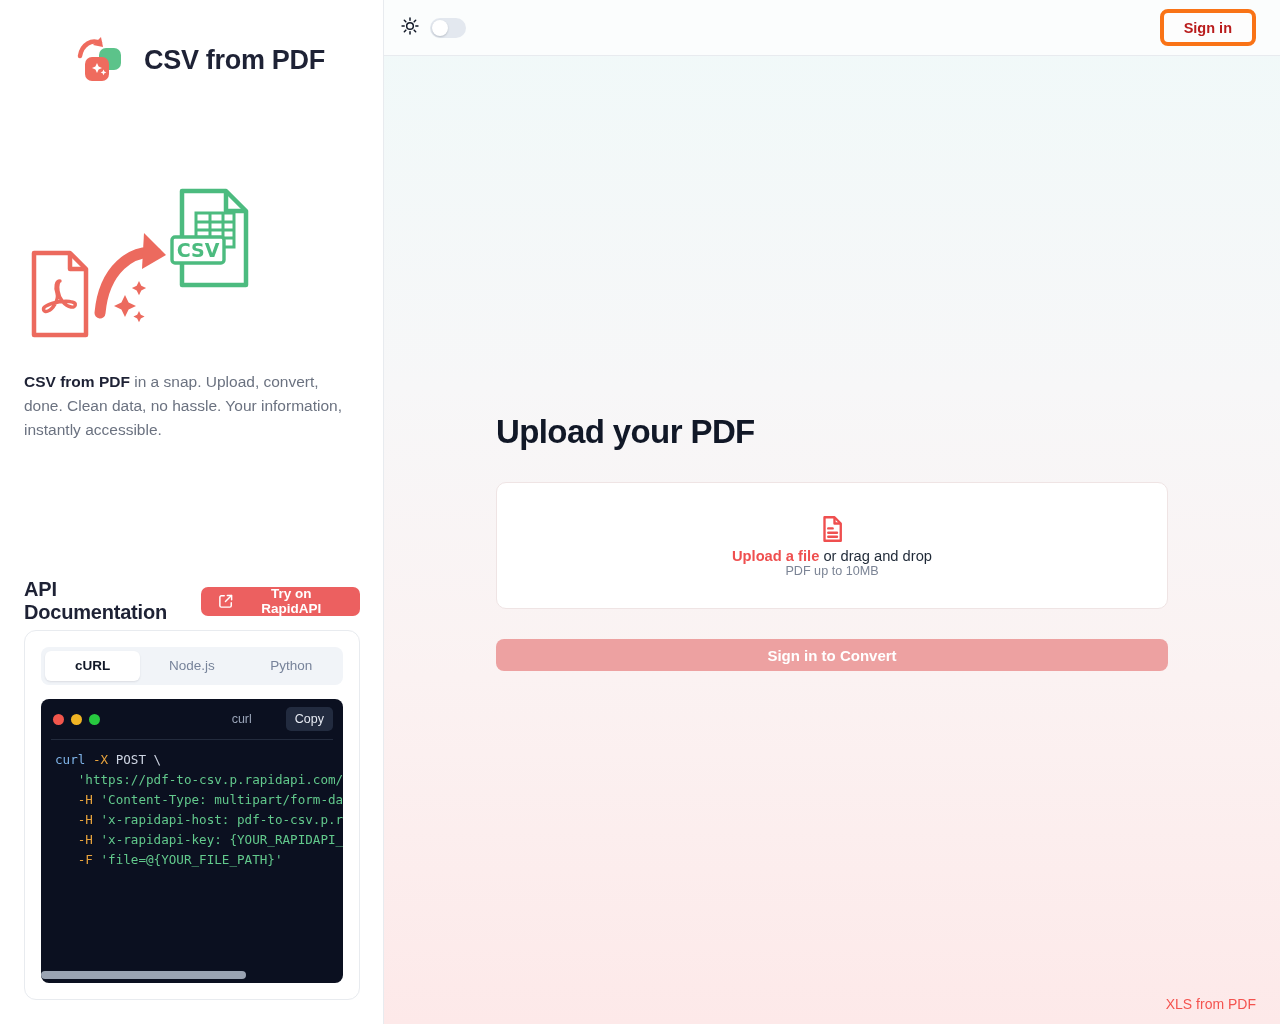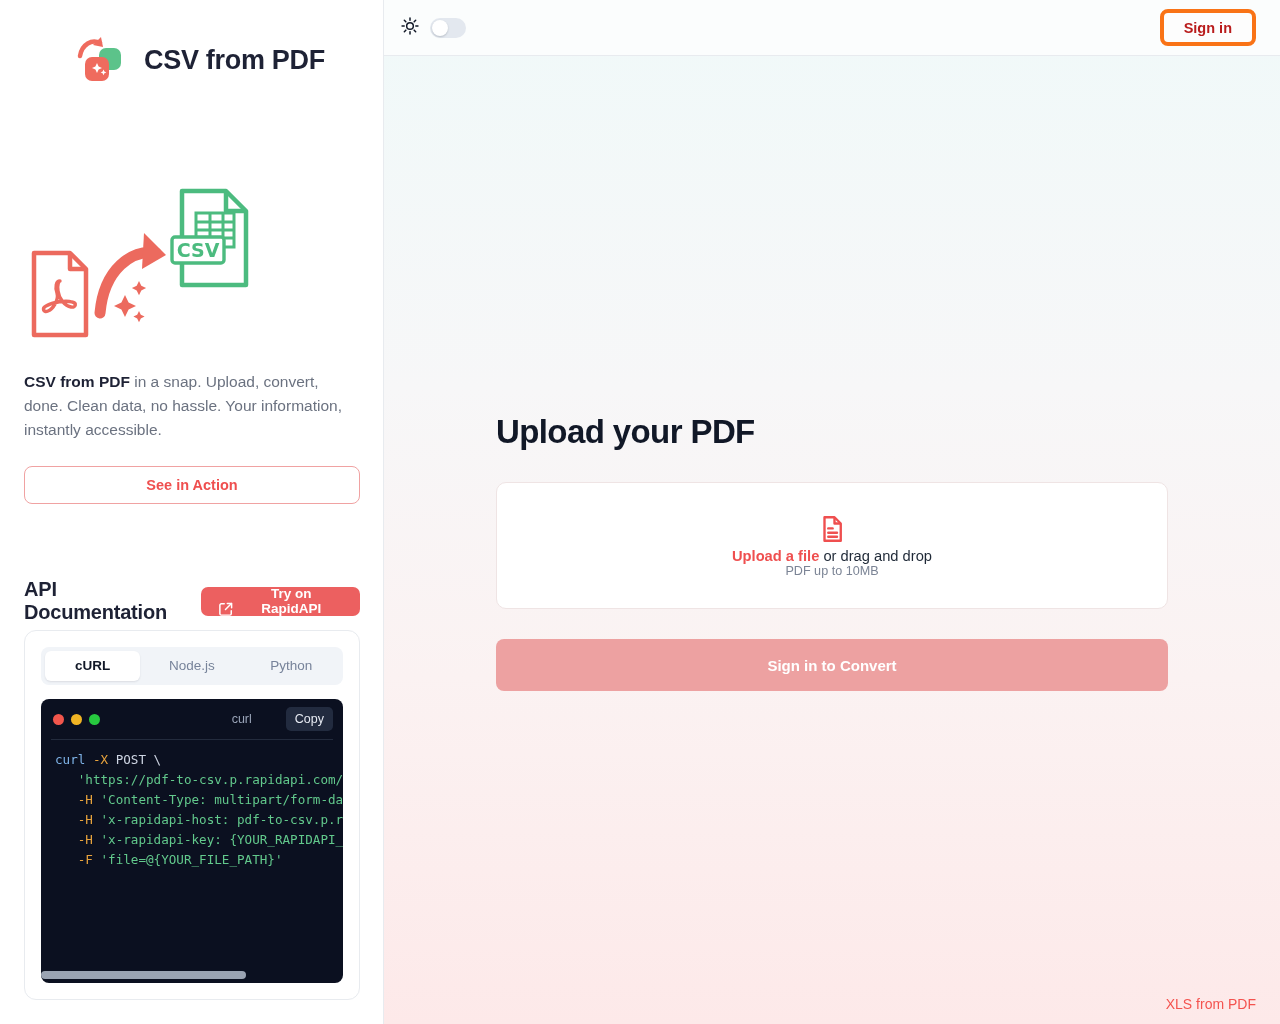--- a/index.html
+++ b/index.html
@@ -54,21 +54,21 @@
     cursor: pointer;
   }
 
   .api-head {
     position: absolute; left: 24px; top: 578px;
     width: 336px;
     display: flex; align-items: center; justify-content: space-between;
   }
   .api-title { font-size: 20px; font-weight: 700; color: #1e2235; letter-spacing: -0.2px; }
   .btn-rapid {
-    display: inline-flex; align-items: flex-end; gap: 8px;
+    display: inline-flex; align-items: center; gap: 8px;
     height: 29px; padding: 0 18px;
     background: #ec6060; border: none; border-radius: 7px;
     color: #ffffff; font-size: 13.5px; font-weight: 700;
     font-family: "Liberation Sans", sans-serif;
     cursor: pointer;
   }
   .btn-rapid svg { display: block; }
 
   .code-card {
     position: absolute; left: 24px; top: 630px;
@@ -181,21 +181,21 @@
     border: 1px solid #efe4e4;
     display: flex; flex-direction: column;
     align-items: center; justify-content: center; 
     cursor: pointer;
   }
   .dz-line { font-size: 14.7px; color: #1f2937; }
   .dz-link { color: #ef4f4f; font-weight: 700; }
   .dz-sub { font-size: 12.6px; color: #7b8495; text-align: right; }
   .btn-convert {
     position: absolute; left: 112px; top: 583px;
-    width: 672px; height: 52px;
+    width: 672px; height: 32px;
     background: #eda1a1; border: none; border-radius: 8px;
     color: #ffffff; font-size: 15px; font-weight: 600;
     cursor: not-allowed;
     font-family: "Liberation Sans", sans-serif;
   }
   .footer-link {
     position: absolute; right: 24px; bottom: 12px;
     font-size: 14px; color: #f4534f; cursor: pointer;
   }
 </style>
@@ -244,21 +244,20 @@
         <line x1="199" y1="40" x2="199" y2="74" stroke="#4cbb7f" stroke-width="3"></line>
         <rect x="148" y="64" width="52" height="26" rx="3" fill="#ffffff" stroke="#4cbb7f" stroke-width="3.4"></rect>
         <text x="174" y="84" font-family="DejaVu Sans, sans-serif" font-size="19" font-weight="700" fill="#4cbb7f" text-anchor="middle">CSV</text>
       </svg>
     </div>
 
     <p class="blurb">
       <b>CSV from PDF</b><span> in a snap. Upload, convert, done. Clean data, no hassle. Your information, instantly accessible.</span>
     </p>
 
-    <button class="btn-outline">See in Action</button>
 
     <div class="api-head">
       <span class="api-title">API Documentation</span>
       <button class="btn-rapid">
         <span>
           <svg viewBox="0 0 16 16" width="14" height="14">
             <path d="M6 2 H2.6 A1.6 1.6 0 0 0 1 3.6 V13.4 A1.6 1.6 0 0 0 2.6 15 H12.4 A1.6 1.6 0 0 0 14 13.4 V10" fill="none" stroke="#ffffff" stroke-width="1.7" stroke-linecap="round"></path>
             <path d="M9.5 1.6 H14.4 V6.5" fill="none" stroke="#ffffff" stroke-width="1.7" stroke-linecap="round" stroke-linejoin="round"></path>
             <path d="M14.2 1.8 L7.4 8.6" fill="none" stroke="#ffffff" stroke-width="1.7" stroke-linecap="round"></path>
           </svg>

